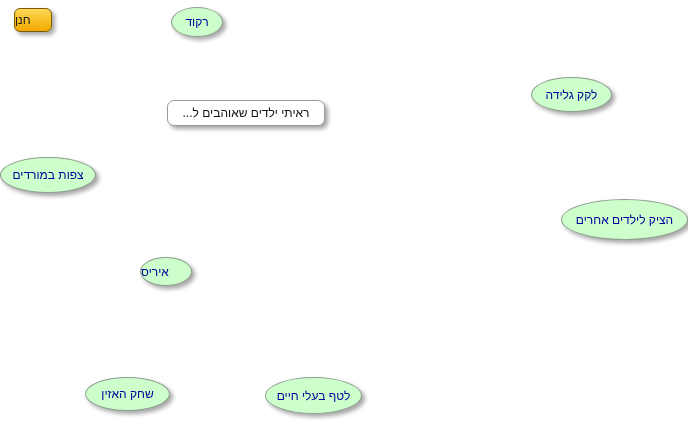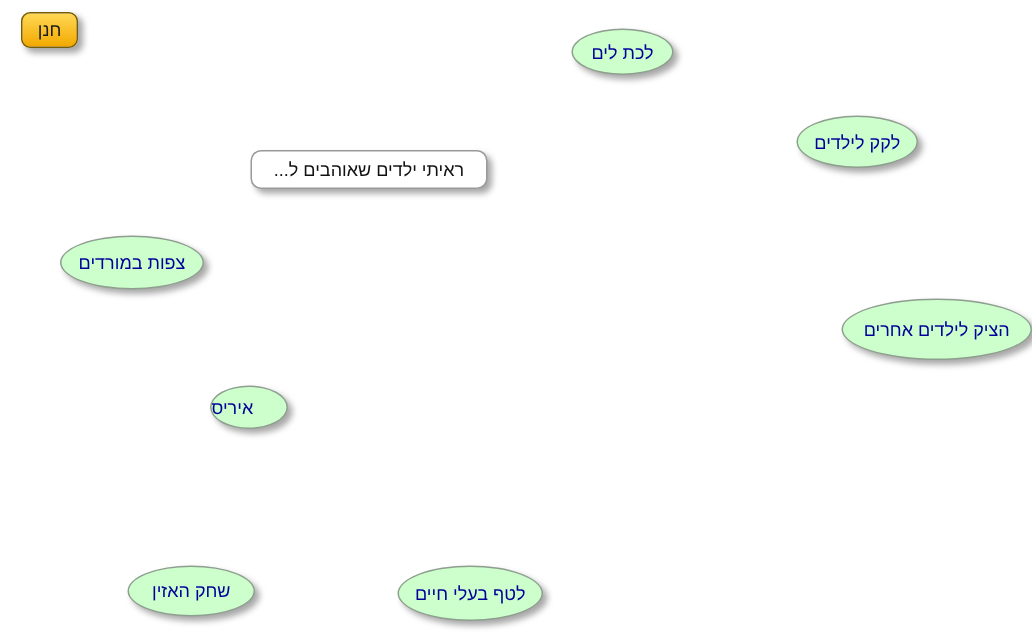--- a/index.html
+++ b/index.html
@@ -59,38 +59,38 @@
     color:var(--stem-text,#111111);
     font-size:12px;
   }
   .node span{pointer-events:none;}
 </style>
 </head>
 <body>
 
 <div class="canvas">
 
-  <div class="node root" style="left:14px;top:8px;width:38px;height:24px;">
+  <div class="node root" style="left:14px;top:8px;width:38px;height:24px;justify-content:flex-end;">
     <span>חנן</span>
   </div>
 
   <div class="node stem" style="left:167px;top:100px;width:158px;height:26px;">
     <span>ראיתי ילדים שאוהבים ל...</span>
   </div>
 
-
-  <div class="node bubble" style="left:381px;top:19px;width:68px;height:31px;">
-    <span>לכת לים</span>
+  <div class="node bubble" style="left:171px;top:7px;width:52px;height:30px;">
+    <span>רקוד</span>
   </div>
 
+
   <div class="node bubble" style="left:531px;top:77px;width:81px;height:35px;">
-    <span>לקק לילדים</span>
+    <span>לקק גלידה</span>
   </div>
 
-  <div class="node bubble" style="left:0px;top:157px;width:96px;height:36px;margin-left:40px;">
+  <div class="node bubble" style="left:0px;top:157px;width:96px;height:36px;">
     <span>צפות במורדים</span>
   </div>
 
   <div class="node bubble" style="left:561px;top:199px;width:127px;height:41px;">
     <span>הציק לילדים אחרים</span>
   </div>
 
 
   <div class="node bubble" style="left:140px;top:257px;width:52px;height:29px;justify-content:flex-end;">
     <span>איריס</span>

